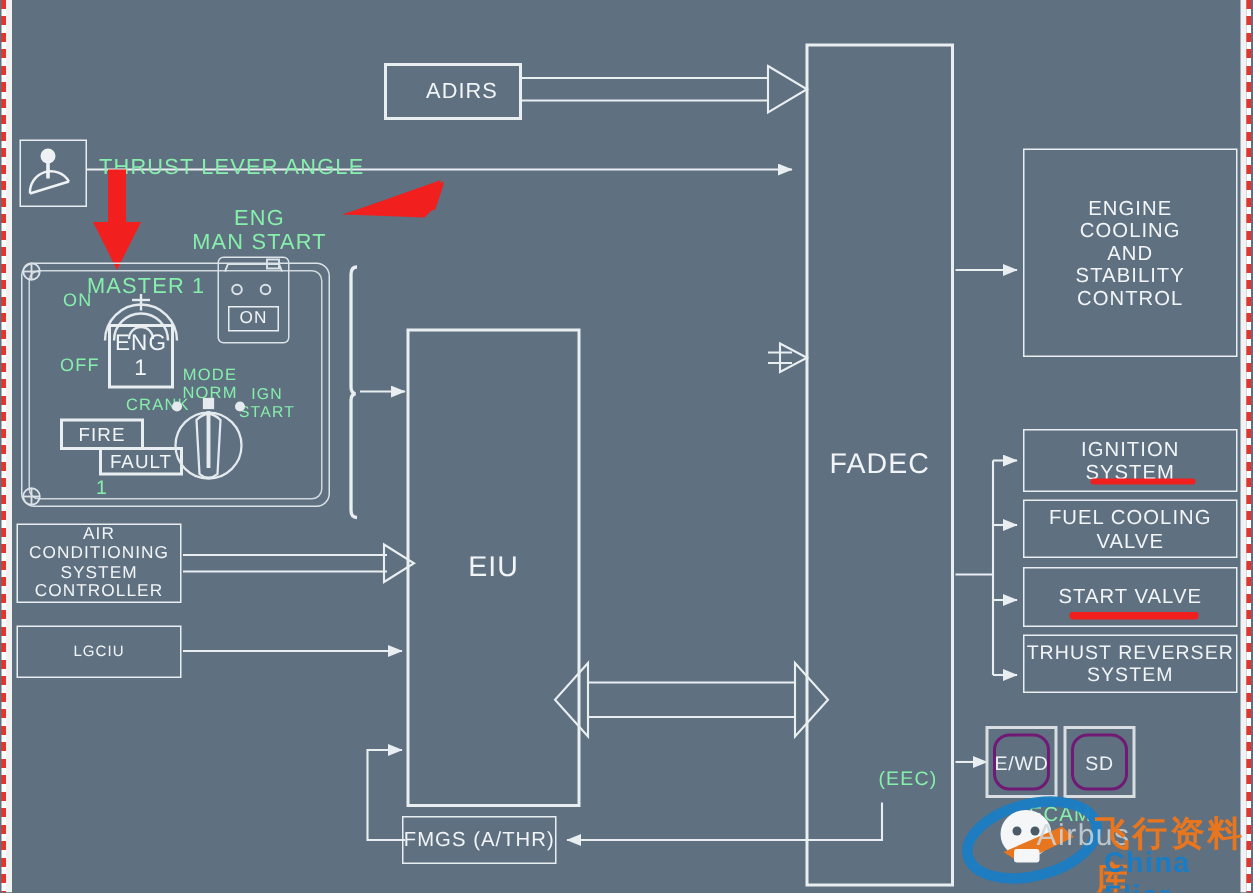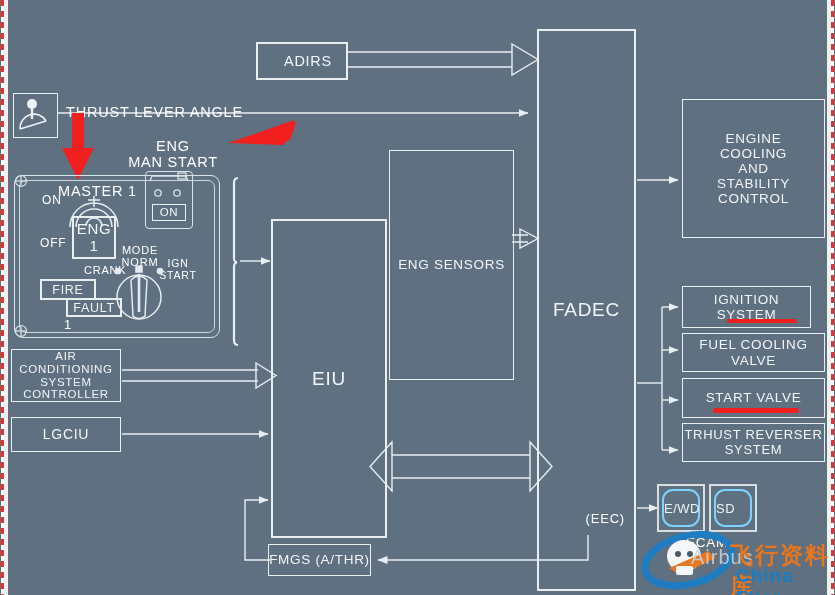--- a/index.html
+++ b/index.html
@@ -19,28 +19,28 @@
   .edge-white{position:absolute;top:0;width:4px;height:595px;background:#f2f2f2;}
   .edge-white.left{left:4px;}
   .edge-white.right{right:4px;}
 
   .box{position:absolute;border:2px solid #e9eef1;box-sizing:border-box;
     color:#f2f5f7;display:flex;align-items:center;justify-content:center;
     text-align:center;line-height:1.12;letter-spacing:.7px;}
   .box.thin{border-width:1px;}
   svg.wires{position:absolute;left:0;top:0;width:835px;height:595px;
     pointer-events:none;}
-  .lbl{position:absolute;color:#ffffff;letter-spacing:.8px;line-height:1.12;
+  .lbl{position:absolute;color:#86efac;letter-spacing:.8px;line-height:1.12;
     text-align:center;white-space:pre-line;}
 
   
   .ecam-sq{position:absolute;border:2px solid #d8dee2;box-sizing:border-box;}
-  .ecam-in{position:absolute;border:2px solid #7dd3fc;border-radius:11px;
+  .ecam-in{position:absolute;border:2px solid #701a75;border-radius:11px;
     box-sizing:border-box;color:#eef2f5;display:flex;align-items:center;
-    letter-spacing:.5px;}
+    justify-content:center;letter-spacing:.5px;}
 
   
   .red-ul{position:absolute;background:#f21f1f;border-radius:2px;}
 
   
   .wm{position:absolute;pointer-events:none;}
   .wm-cn{font-family:"DejaVu Sans", sans-serif;color:#e8761f;font-weight:bold;
     letter-spacing:2px;}
   .wm-en{font-family:"Liberation Sans", sans-serif;color:#1a7cc4;
     font-weight:bold;letter-spacing:1px;}
@@ -203,59 +203,56 @@
     </g>
   </svg>
   <div class="box thin" style="left:152px;top:204px;width:34px;height:17px;font-size:11.5px;">
     <span>ON</span>
   </div>
 
   <div class="box" style="left:256px;top:42px;width:92px;height:38px;font-size:14.5px;padding-left:12px;">
     <span>ADIRS</span>
   </div>
 
-  <div class="box thin" style="left:389px;top:150px;width:125px;height:230px;font-size:13.5px;">
-    <span>ENG SENSORS</span>
-  </div>
 
   <div class="box" style="left:271px;top:219px;width:116px;height:319px;font-size:19px;">
     <span>EIU</span>
   </div>
 
   <div class="box" style="left:537px;top:29px;width:99px;height:562px;font-size:19px;">
     <span>FADEC</span>
   </div>
   <div class="lbl" style="left:573px;top:512px;width:52px;font-size:13px;text-align:right;">(EEC)</div>
 
   <div class="box thin" style="left:11px;top:349px;width:110px;height:53px;font-size:11.5px;
               white-space:pre-line;">
     <span>AIR
 CONDITIONING
 SYSTEM
 CONTROLLER</span>
   </div>
 
-  <div class="box thin" style="left:11px;top:417px;width:110px;height:35px;font-size:14px;">
+  <div class="box thin" style="left:11px;top:417px;width:110px;height:35px;font-size:10px;">
     <span>LGCIU</span>
   </div>
 
   <div class="box thin" style="left:268px;top:544px;width:103px;height:32px;font-size:13.5px;">
     <span>FMGS (A/THR)</span>
   </div>
 
   <div class="box thin" style="left:682px;top:99px;width:143px;height:139px;font-size:13.5px;
               white-space:pre-line;">
     <span>ENGINE
 COOLING
 AND
 STABILITY
 CONTROL</span>
   </div>
 
-  <div class="box thin" style="left:682px;top:286px;width:129px;height:42px;font-size:13.5px;
+  <div class="box thin" style="left:682px;top:286px;width:143px;height:42px;font-size:13.5px;
               white-space:pre-line;">
     <span>IGNITION
 SYSTEM</span>
   </div>
   <div class="red-ul" style="left:727px;top:319px;width:70px;height:4px;"></div>
 
   <div class="box thin" style="left:682px;top:333px;width:143px;height:39px;font-size:13.5px;
               white-space:pre-line;">
     <span>FUEL COOLING
 VALVE</span>

